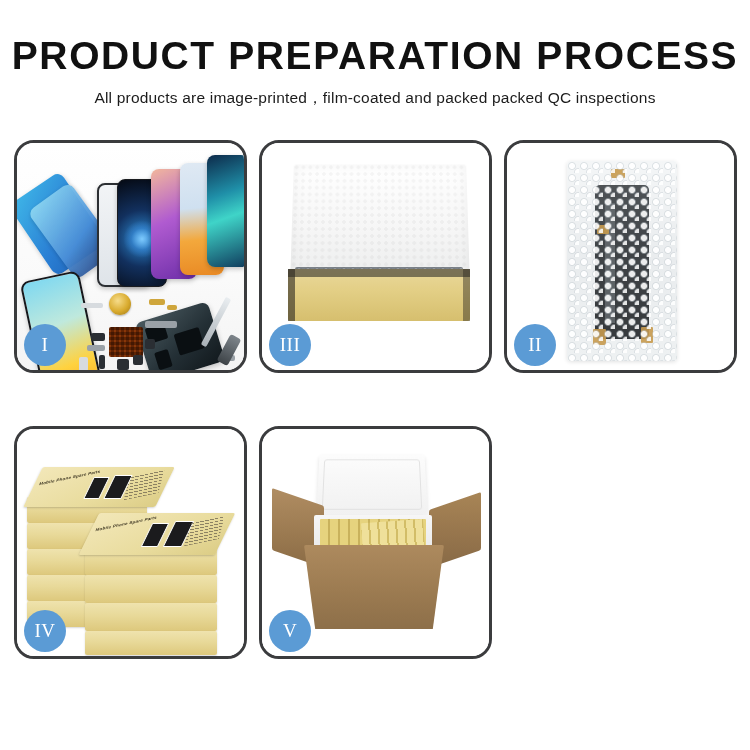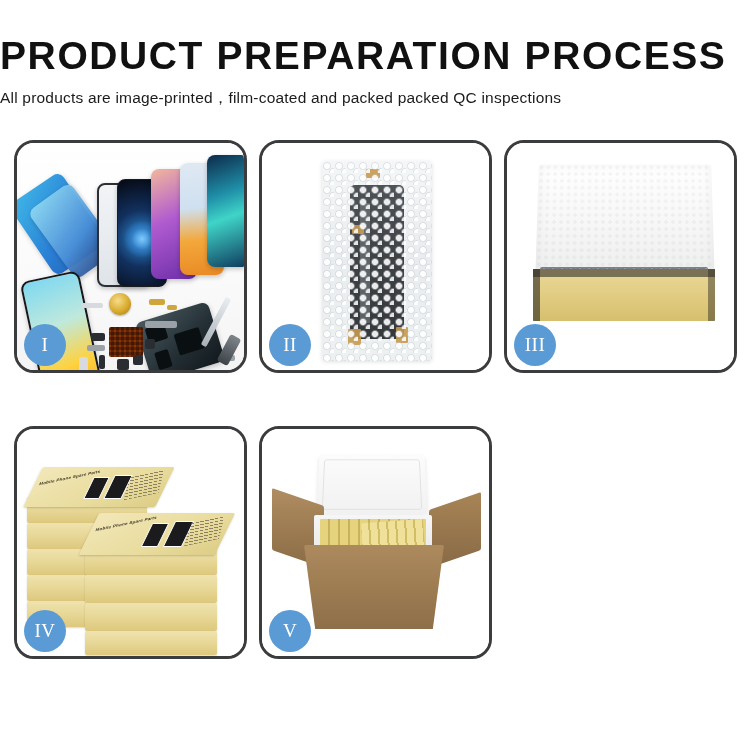--- a/index.html
+++ b/index.html
@@ -4,21 +4,21 @@
 <style>
   html,body{margin:0;padding:0;}
   body{
     width:750px;height:750px;background:#ffffff;
     font-family:"Liberation Sans","DejaVu Sans",sans-serif;
     overflow:hidden;position:relative;
   }
   .page{width:750px;height:750px;position:relative;}
 
   
-  .header{padding-top:36px;}
+  .header{padding-top:36px;text-align:center;}
   .title{
     font-size:39px;font-weight:700;color:#111111;
     letter-spacing:1.6px;line-height:1.0;white-space:nowrap;
   }
   .subtitle{
     margin-top:13px;font-size:15.5px;color:#1b1b1b;font-weight:400;
     letter-spacing:.2px;white-space:nowrap;
   }
 
   
@@ -309,49 +309,49 @@
         <div class="bit gray" style="left:128px;top:178px;width:32px;height:7px;"></div>
         <div class="bit" style="left:128px;top:196px;width:10px;height:10px;"></div>
         <div class="bit gray" style="left:206px;top:212px;width:12px;height:6px;"></div>
         <div class="driver"></div>
         <div class="driver-h"></div>
       </div>
       <div class="badge">I</div>
     </div>
 
     <div class="panel">
+      <div class="panel-inner p3">
+        <div class="foamlid"></div>
+        <div class="graybubbles"></div>
+        <div class="boxbase">
+          <span class="edge"></span>
+          <span class="lcap"></span>
+          <span class="rcap"></span>
+        </div>
+      </div>
+      <div class="badge">III</div>
+    </div>
+
+    <div class="panel">
       <div class="panel-inner p2">
         <div class="bubble-bag">
           <div class="inner-part">
             <div class="strip"></div>
           </div>
           <div class="tape" style="left:44px;top:8px;width:14px;height:9px;"></div>
           <div class="tape" style="left:30px;top:64px;width:12px;height:9px;"></div>
           <div class="tape" style="left:26px;top:168px;width:13px;height:16px;"></div>
           <div class="tape" style="left:74px;top:166px;width:12px;height:16px;"></div>
           <div class="bubbles"></div>
         </div>
       </div>
       <div class="badge">II</div>
     </div>
 
     <div class="panel">
-      <div class="panel-inner p3">
-        <div class="foamlid"></div>
-        <div class="graybubbles"></div>
-        <div class="boxbase">
-          <span class="edge"></span>
-          <span class="lcap"></span>
-          <span class="rcap"></span>
-        </div>
-      </div>
-      <div class="badge">III</div>
-    </div>
-
-    <div class="panel">
       <div class="panel-inner p4">
         <div class="stack">
           <div class="sbox" style="left:4px;top:46px;width:120px;height:26px;"></div>
           <div class="sbox" style="left:4px;top:72px;width:120px;height:26px;"></div>
           <div class="sbox" style="left:4px;top:98px;width:120px;height:26px;"></div>
           <div class="sbox" style="left:4px;top:124px;width:120px;height:26px;"></div>
           <div class="sbox" style="left:4px;top:150px;width:120px;height:26px;"></div>
           <div class="sbox" style="left:62px;top:96px;width:132px;height:28px;"></div>
           <div class="sbox" style="left:62px;top:124px;width:132px;height:28px;"></div>
           <div class="sbox" style="left:62px;top:152px;width:132px;height:28px;"></div>

